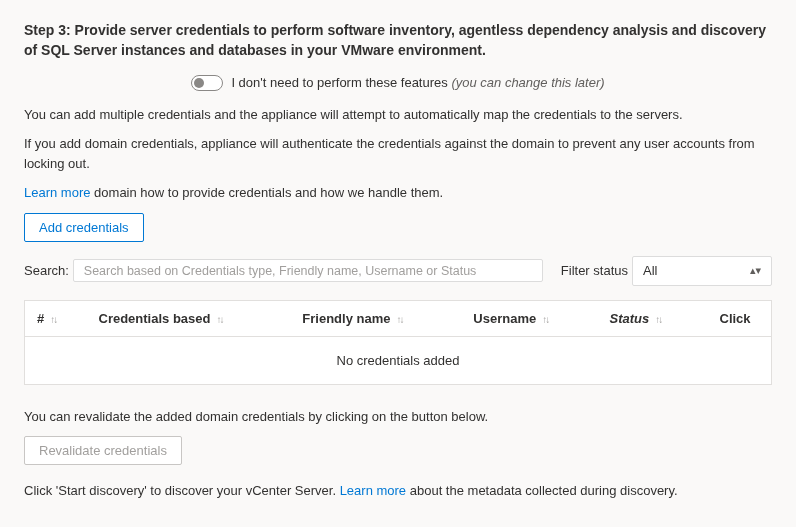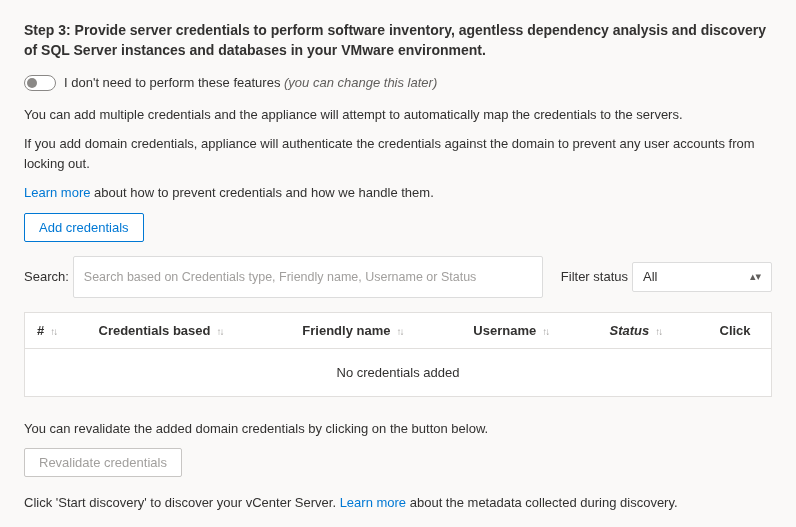--- a/index.html
+++ b/index.html
@@ -9,21 +9,21 @@
       color: #323130;
       background: #fff;
       width: 796px;
     }
     .panel {
       background: #faf9f8;
       padding: 20px 24px 18px 24px;
       border-bottom: 1px solid #edebe9;
     }
     .step-title { font-size: 14px; font-weight: 600; color: #323130; margin-bottom: 14px; line-height: 1.45; }
-    .toggle-row { display: flex; align-items: center; gap: 8px; margin-bottom: 14px; }
+    .toggle-row { display: flex; align-items: center; gap: 8px; margin-bottom: 14px; justify-content: center; }
     .toggle {
       width: 32px; height: 16px; border-radius: 10px;
       border: 1px solid #8a8886; background: #fff; position: relative; cursor: pointer;
       flex-shrink: 0;
     }
     .toggle::after {
       content: ""; position: absolute; left: 2px; top: 2px;
       width: 10px; height: 10px; border-radius: 50%; background: #8a8886;
     }
     .toggle-label { font-size: 13px; }
@@ -32,21 +32,21 @@
     .link { color: #0078d4; cursor: pointer; }
     .btn-outline {
       display: inline-block;
       border: 1px solid #0078d4; color: #0078d4; background: #fff;
       padding: 6px 14px; font-size: 13px; border-radius: 2px; cursor: pointer;
       margin-bottom: 14px;
     }
     .search-row { display: flex; align-items: center; gap: 2px; margin-bottom: 14px; }
     .search-label { font-size: 13px; margin-right: 2px; }
     .search-input {
-      flex: 1; height: 42px; border: 1px solid #dcdcdc; border-radius: 2px;
+      flex: 1; height: 23px; border: 1px solid #dcdcdc; border-radius: 2px;
       padding: 0 10px; font-size: 12.5px; color: #be185d; background: #fff;
     }
     .search-input::placeholder { color: #a19f9d; }
     .filter-label { margin-left: 16px; }
     .filter-select {
       width: 140px; height: 30px; border: 1px solid #dcdcdc; border-radius: 2px;
       background: #fff; padding: 8px 10px; font-size: 13px; position: relative;
       display: flex; align-items: center; justify-content: space-between; cursor: pointer;
     }
     .filter-select .chev { font-size: 11px; color: #605e5c; }
@@ -85,21 +85,21 @@
     <div class="toggle"></div>
     <span class="toggle-label">
       <span>I don't need to perform these features</span>
       <span class="toggle-hint">(you can change this later)</span>
     </span>
   </div>
 
   <p class="para">You can add multiple credentials and the appliance will attempt to automatically map the credentials to the servers.</p>
   <p class="para">If you add domain credentials, appliance will authenticate the credentials against  the domain to prevent any user accounts from locking out.</p>
   <p class="para">
-    <span class="link">Learn more</span><span> about how to prevent credentials and how we handle them.</span>
+    <span class="link">Learn more</span><span> domain how to provide credentials and how we handle them.</span>
   </p>
 
   <button class="btn-outline">Add credentials</button>
 
   <div class="search-row">
     <span class="search-label">Search:</span>
     <input class="search-input" type="text" placeholder="Search based on Credentials type, Friendly name, Username or Status" style="">
     <span class="search-label filter-label">Filter status</span>
     <div class="filter-select">
       <span>All</span>

